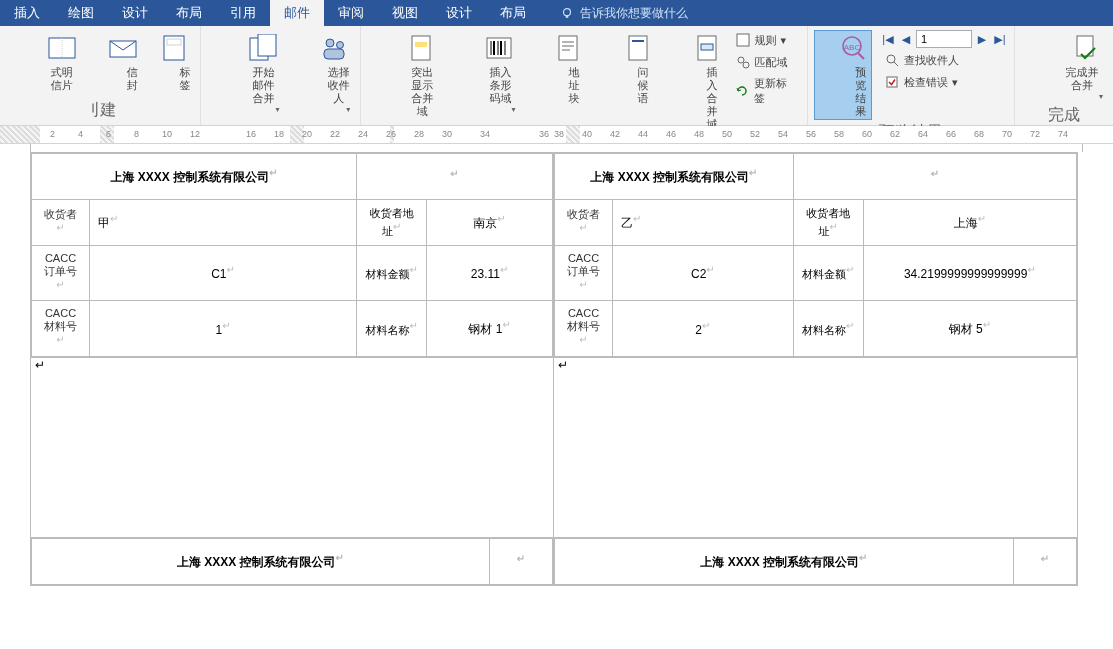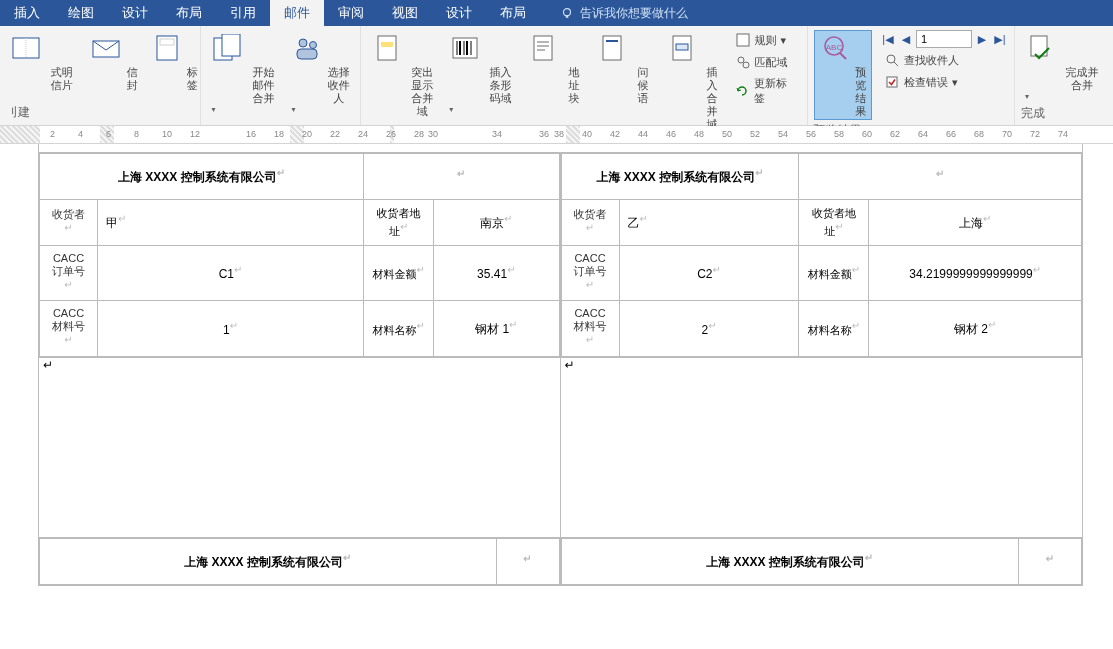--- a/index.html
+++ b/index.html
@@ -9,40 +9,40 @@
   .menubar { background: #2b579a; height: 26px; display: flex; align-items: center; color: #fff; }
   .menubar .tab { padding: 0 14px; height: 26px; line-height: 26px; cursor: pointer; font-size: 13px; }
   .menubar .tab.active { background: #f3f3f3; color: #2b579a; }
   .menubar .tell-me { margin-left: 20px; color: #cfe0f5; font-size: 12px; display: flex; align-items: center; gap: 6px; }
   .lightbulb { width: 14px; height: 14px; }
   
   
   .ribbon { background: #f3f3f3; height: 100px; border-bottom: 1px solid #d4d4d4; display: flex; }
   .ribbon-group { border-right: 1px solid #e1e1e1; display: flex; flex-direction: column; justify-content: space-between; padding: 4px 6px 0 6px; position: relative; }
   .ribbon-group-body { display: flex; align-items: flex-start; gap: 4px; flex: 1; }
-  .ribbon-group-label { font-size: 12px; color: #666; padding: 2px 0 4px 0; }
-  .ribbon-btn { display: flex; flex-direction: column; align-items: flex-start; justify-content: flex-start; padding: 2px 4px; cursor: pointer; min-width: 36px; }
+  .ribbon-group-label { text-align: center; font-size: 16px; color: #666; padding: 2px 0 4px 0; }
+  .ribbon-btn { display: flex; flex-direction: column; align-items: flex-end; justify-content: flex-start; padding: 2px 4px; cursor: pointer; min-width: 36px; }
   .ribbon-btn.active { background: #a6ceee; border: 1px solid #5b9bd5; padding: 1px 3px; }
   .ribbon-btn .icon-box { width: 32px; height: 32px; display: flex; align-items: center; justify-content: center; margin-bottom: 2px; }
   .ribbon-btn .btn-label { font-size: 11px; text-align: center; line-height: 13px; color: #444; white-space: pre-line; margin-left: 36px; }
   .ribbon-btn .chev { font-size: 8px; color: #666; }
   .ribbon-small-row { display: flex; flex-direction: column; gap: 2px; }
   .ribbon-small-btn { display: flex; align-items: center; gap: 4px; padding: 2px 4px; cursor: pointer; font-size: 11px; color: #444; min-width: 70px; }
   .ribbon-small-btn .sicon { width: 16px; height: 16px; display: flex; align-items: center; justify-content: center; }
   .nav-row { display: flex; align-items: center; gap: 2px; }
   .nav-arrow { width: 16px; height: 16px; display: flex; align-items: center; justify-content: center; cursor: pointer; color: #2b579a; font-size: 11px; }
   .nav-input { width: 56px; height: 18px; border: 1px solid #ababab; padding: 0 4px; font-size: 11px; }
   
   
   .ruler { height: 18px; background: #fff; border-bottom: 1px solid #d4d4d4; position: relative; font-size: 9px; color: #888; overflow: hidden; }
   .ruler-tick { position: absolute; top: 3px; }
   .ruler-margin { position: absolute; top:0; bottom:0; background: repeating-linear-gradient(45deg,#ddd,#ddd 2px,#f5f5f5 2px,#f5f5f5 4px); }
   
   
-  .doc-area { background: #fff; height: 505px; overflow: auto; position: relative; padding: 0 0 40px 8px; }
+  .doc-area { background: #fff; height: 505px; overflow: auto; position: relative; padding: 0 0 40px 0; }
   .page-wrap { margin: 0 30px; }
   .label-grid { display: flex; }
   .label-cell { width: 524px; border: 1px solid #bbb; }
   .label-cell.right { border-left: none; }
   .cell-table { width: 100%; border-collapse: collapse; }
   .cell-table td, .cell-table th { border: 1px solid #bbb; padding: 6px 8px; font-size: 12px; text-align: center; vertical-align: middle; }
   .cell-table .title-row td { font-weight: bold; height: 46px; }
   .cell-table .para { font-size: 10px; color: #bbb; vertical-align: super; }
   .cell-table td.lbl { width: 58px; font-size: 11px; color: #333; }
   .cell-table td.mid { width: 70px; font-size: 11px; }
@@ -302,23 +302,23 @@
       <span class="ruler-tick" style="left: 162px;">10</span>
       <span class="ruler-tick" style="left: 190px;">12</span>
       <span class="ruler-tick" style="left: 218px; margin-top: 48px;">14</span>
       <span class="ruler-tick" style="left: 246px;">16</span>
       <span class="ruler-tick" style="left: 274px;">18</span>
       <span class="ruler-tick" style="left: 302px;">20</span>
       <span class="ruler-tick" style="left: 330px;">22</span>
       <span class="ruler-tick" style="left: 358px;">24</span>
       <span class="ruler-tick" style="left: 386px;">26</span>
       <span class="ruler-tick" style="left: 414px;">28</span>
-      <span class="ruler-tick" style="left: 428px; text-align: right;">30</span>
+      <span class="ruler-tick" style="left: 442px; text-align: right;">30</span>
       <span class="ruler-tick" style="left: 470px; margin-top: 14px;">32</span>
-      <span class="ruler-tick" style="left: 492px;">34</span>
+      <span class="ruler-tick" style="left: 480px;">34</span>
       <span class="ruler-tick" style="left: 539px;">36</span>
       <span class="ruler-tick" style="left: 554px;">38</span>
       <span class="ruler-tick" style="left: 582px;">40</span>
       <span class="ruler-tick" style="left: 610px;">42</span>
       <span class="ruler-tick" style="left: 638px;">44</span>
       <span class="ruler-tick" style="left: 666px;">46</span>
       <span class="ruler-tick" style="left: 694px;">48</span>
       <span class="ruler-tick" style="left: 722px;">50</span>
       <span class="ruler-tick" style="left: 750px;">52</span>
       <span class="ruler-tick" style="left: 778px;">54</span>
@@ -352,21 +352,21 @@
                 <td class="lbl"><span>收货者</span><span class="para">↵</span></td>
                 <td style="text-align:left;"><span>甲</span><span class="para">↵</span></td>
                 <td class="mid"><span>收货者地址</span><span class="para">↵</span></td>
                 <td><span>南京</span><span class="para">↵</span></td>
               </tr>
           <tr>
                 <td class="lbl"><span style="white-space:pre-line;">CACC
 订单号</span><span class="para">↵</span></td>
                 <td><span>C1</span><span class="para">↵</span></td>
                 <td class="mid"><span>材料金额</span><span class="para">↵</span></td>
-                <td><span>35.41</span><span class="para">↵</span></td>
+                <td><span>23.11</span><span class="para">↵</span></td>
               </tr>
           <tr>
                 <td class="lbl"><span style="white-space:pre-line;">CACC
 材料号</span><span class="para">↵</span></td>
                 <td><span>1</span><span class="para">↵</span></td>
                 <td class="mid"><span>材料名称</span><span class="para">↵</span></td>
                 <td><span>钢材 1</span><span class="para">↵</span></td>
               </tr>
         </tbody>
           </table>
@@ -390,21 +390,21 @@
 订单号</span><span class="para">↵</span></td>
                 <td><span>C2</span><span class="para">↵</span></td>
                 <td class="mid"><span>材料金额</span><span class="para">↵</span></td>
                 <td><span>34.2199999999999999</span><span class="para">↵</span></td>
               </tr>
           <tr>
                 <td class="lbl"><span style="white-space:pre-line;">CACC
 材料号</span><span class="para">↵</span></td>
                 <td><span>2</span><span class="para">↵</span></td>
                 <td class="mid"><span>材料名称</span><span class="para">↵</span></td>
-                <td><span>钢材 2</span><span class="para">↵</span></td>
+                <td><span>钢材 5</span><span class="para">↵</span></td>
               </tr>
         </tbody>
           </table>
       </div>
     </div>
 
     <div class="label-grid">
       <div class="label-cell" style="border-top:none;height:180px;"><span class="para" style="margin:4px;">↵</span></div>
       <div class="label-cell right" style="border-top:none;height:180px;"><span class="para" style="margin:4px;">↵</span></div>
     </div>

